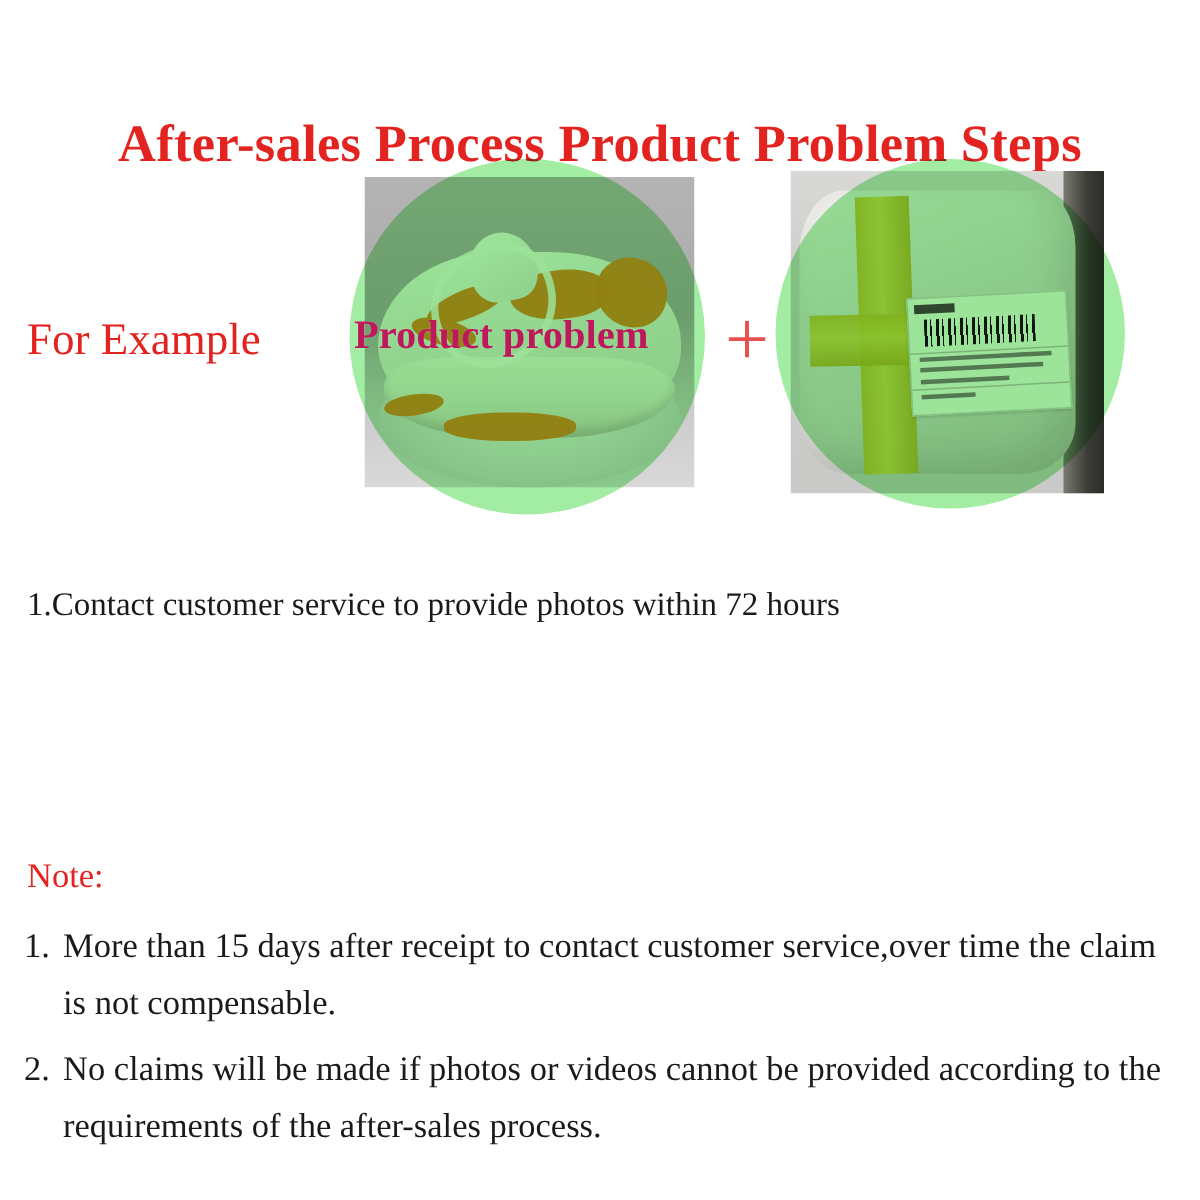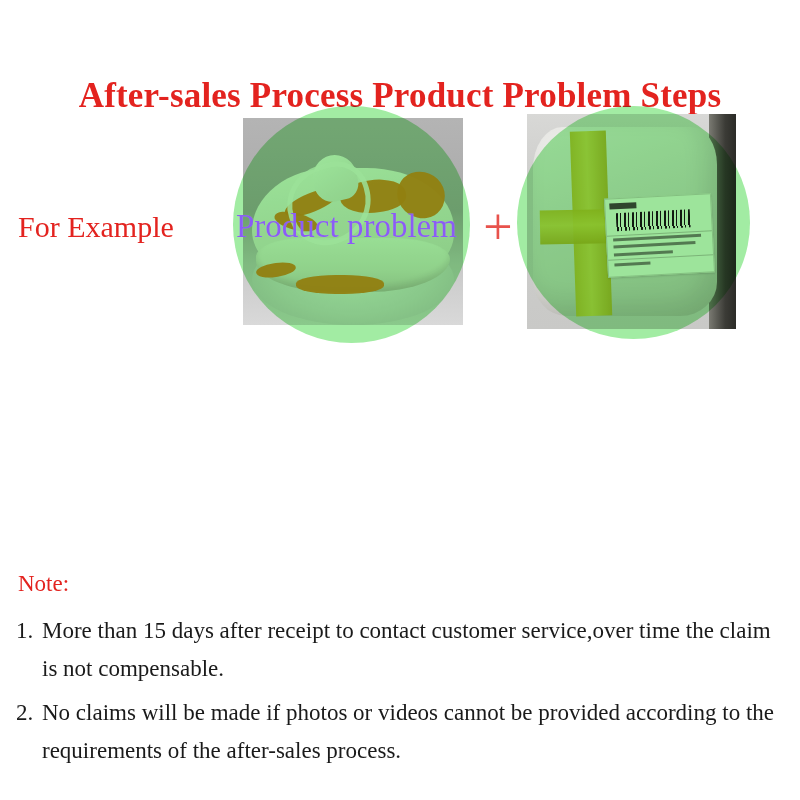--- a/index.html
+++ b/index.html
@@ -230,24 +230,25 @@
     background: #69e06a;
     opacity: 0.62;
     mix-blend-mode: multiply;
     pointer-events: none;
   }
   #circle-product { left: 233px; top: 6px; width: 237px; height: 237px; }
   #circle-express { left: 517px; top: 6px; width: 233px; height: 233px; }
 
   .overlay-caption {
     position: absolute;
-    color: #8b5cf6;
-    font-size: 33px;
+    color: #be185d;
+    font-size: 27px;
     white-space: nowrap;
     text-shadow: 0 0 1px rgba(255,255,255,0.25);
+    font-weight: bold;
   }
   #caption-product { left: 236px; top: 108px; }
   #caption-express { left: 541px; top: 108px; }
 
   
   .steps {
     position: absolute;
     left: 18px;
     top: 390px;
     width: 770px;
@@ -338,20 +339,21 @@
           <div class="lbl-rule r2"></div>
           <div class="lbl-line l4"></div>
         </div>
       </div>
     </div>
     <div class="green-circle" id="circle-express"></div>
 
   </div>
 
   <div class="steps">
+    <div class="step-line">1.Contact customer service to provide photos within 72 hours</div>
   </div>
 
   <div class="note-heading">Note:</div>
 
   <div class="note-list">
     <div class="note-item">
       <span class="marker">1.</span>
       <span class="body">More than 15 days after receipt to contact customer service,over time the claim is not compensable.</span>
     </div>
     <div class="note-item">

